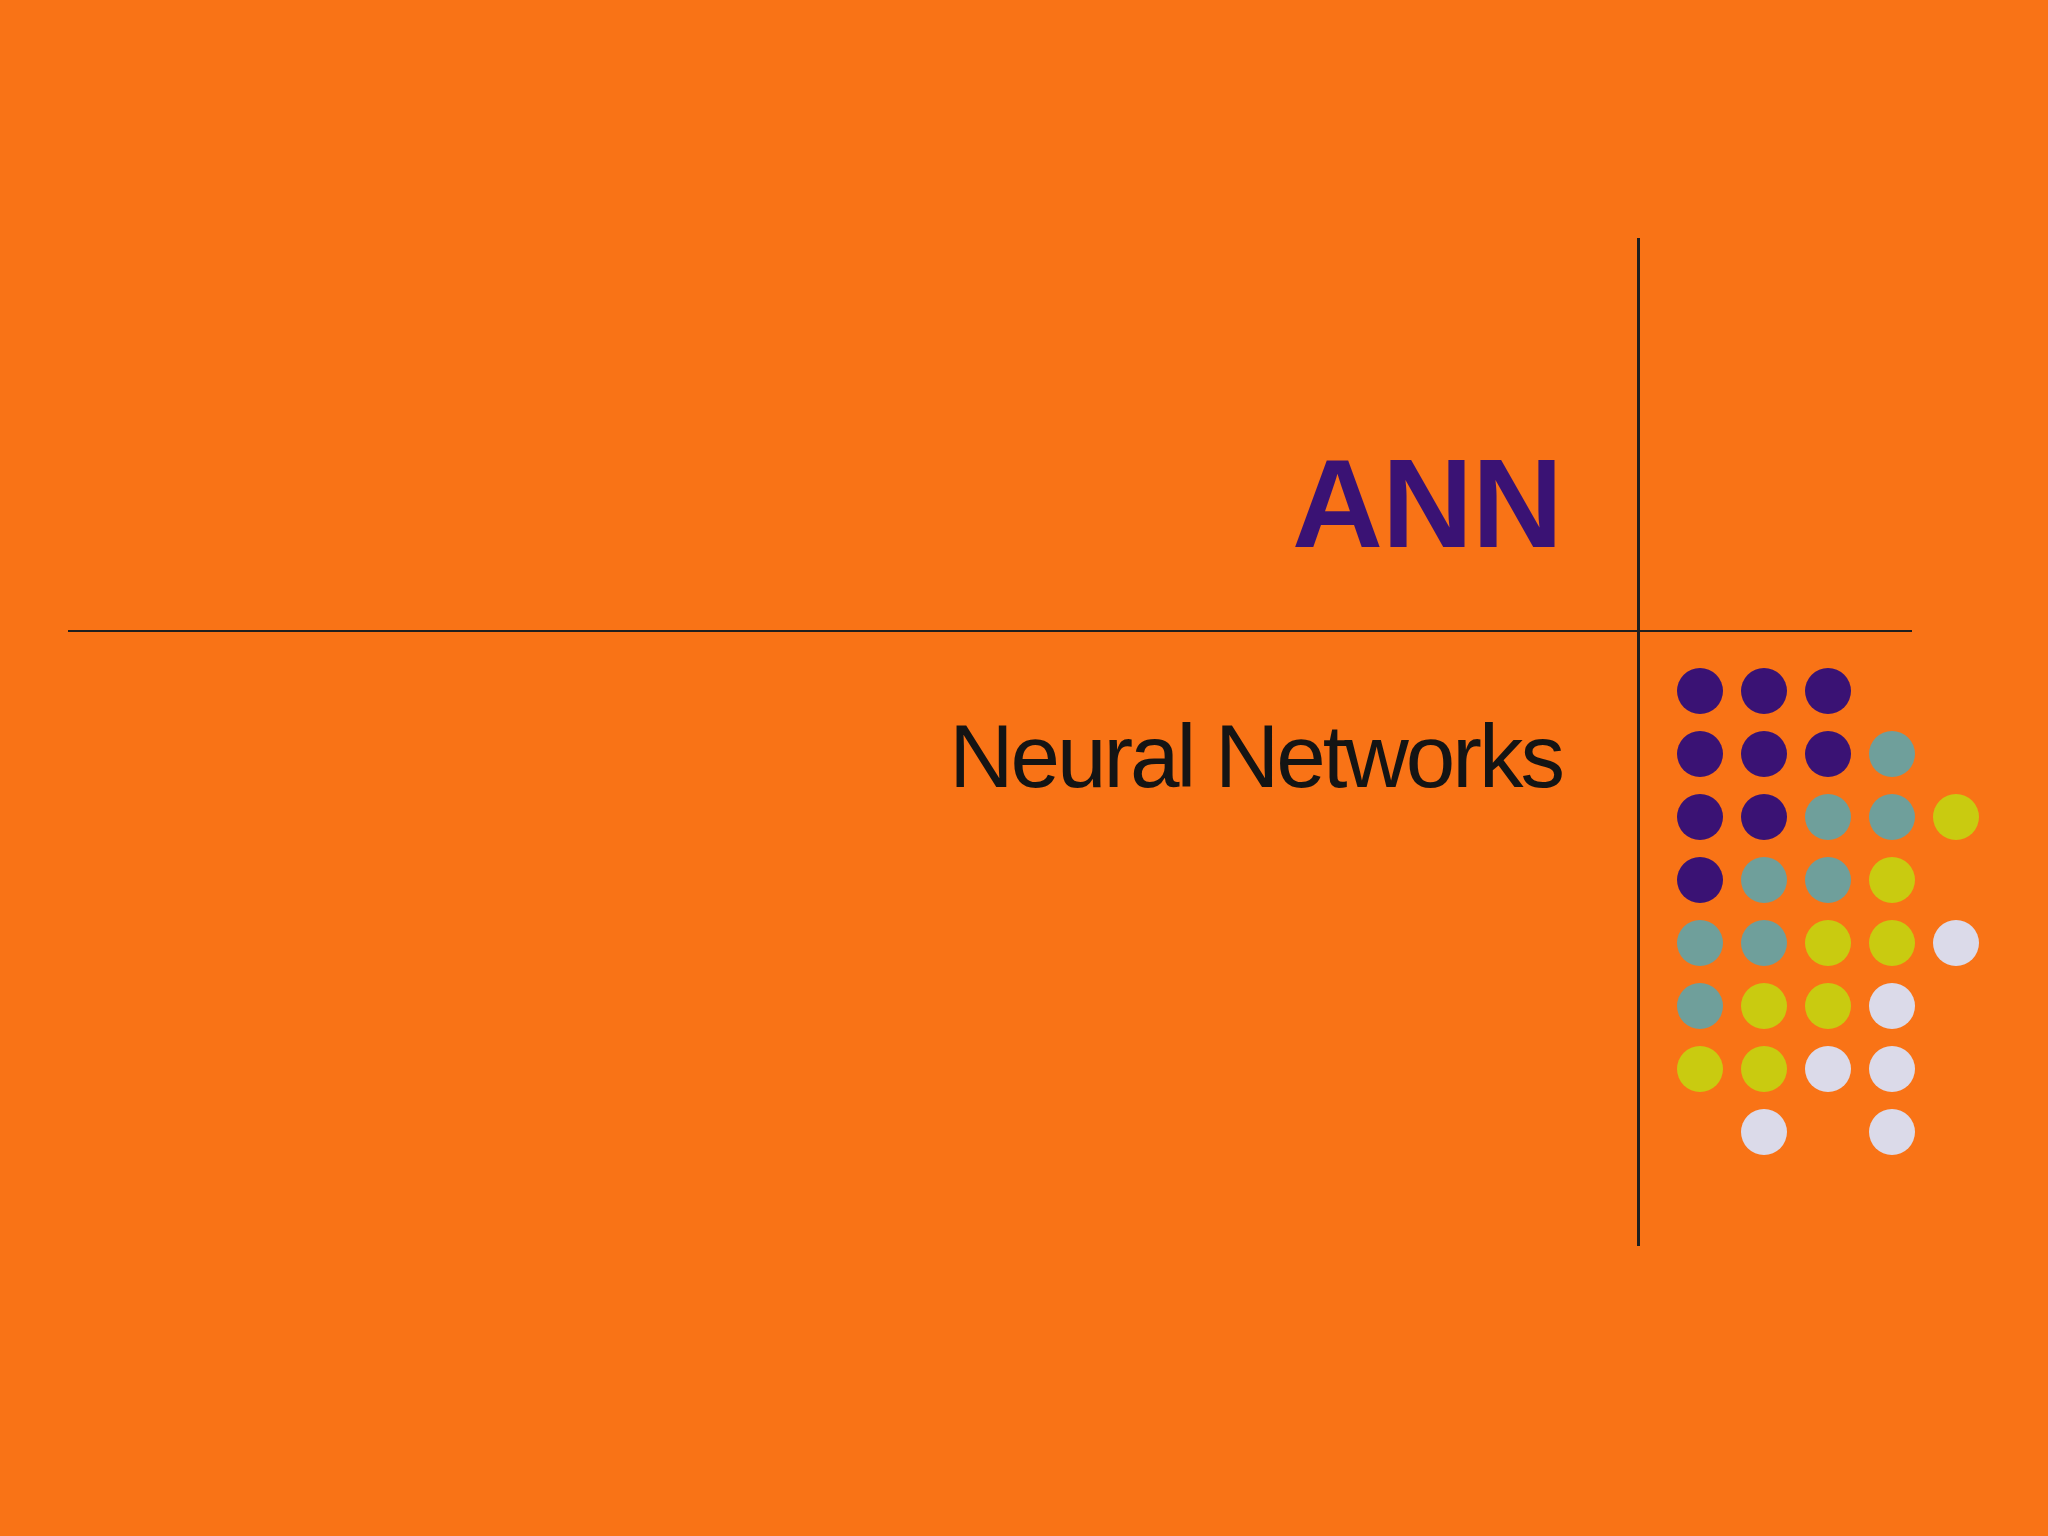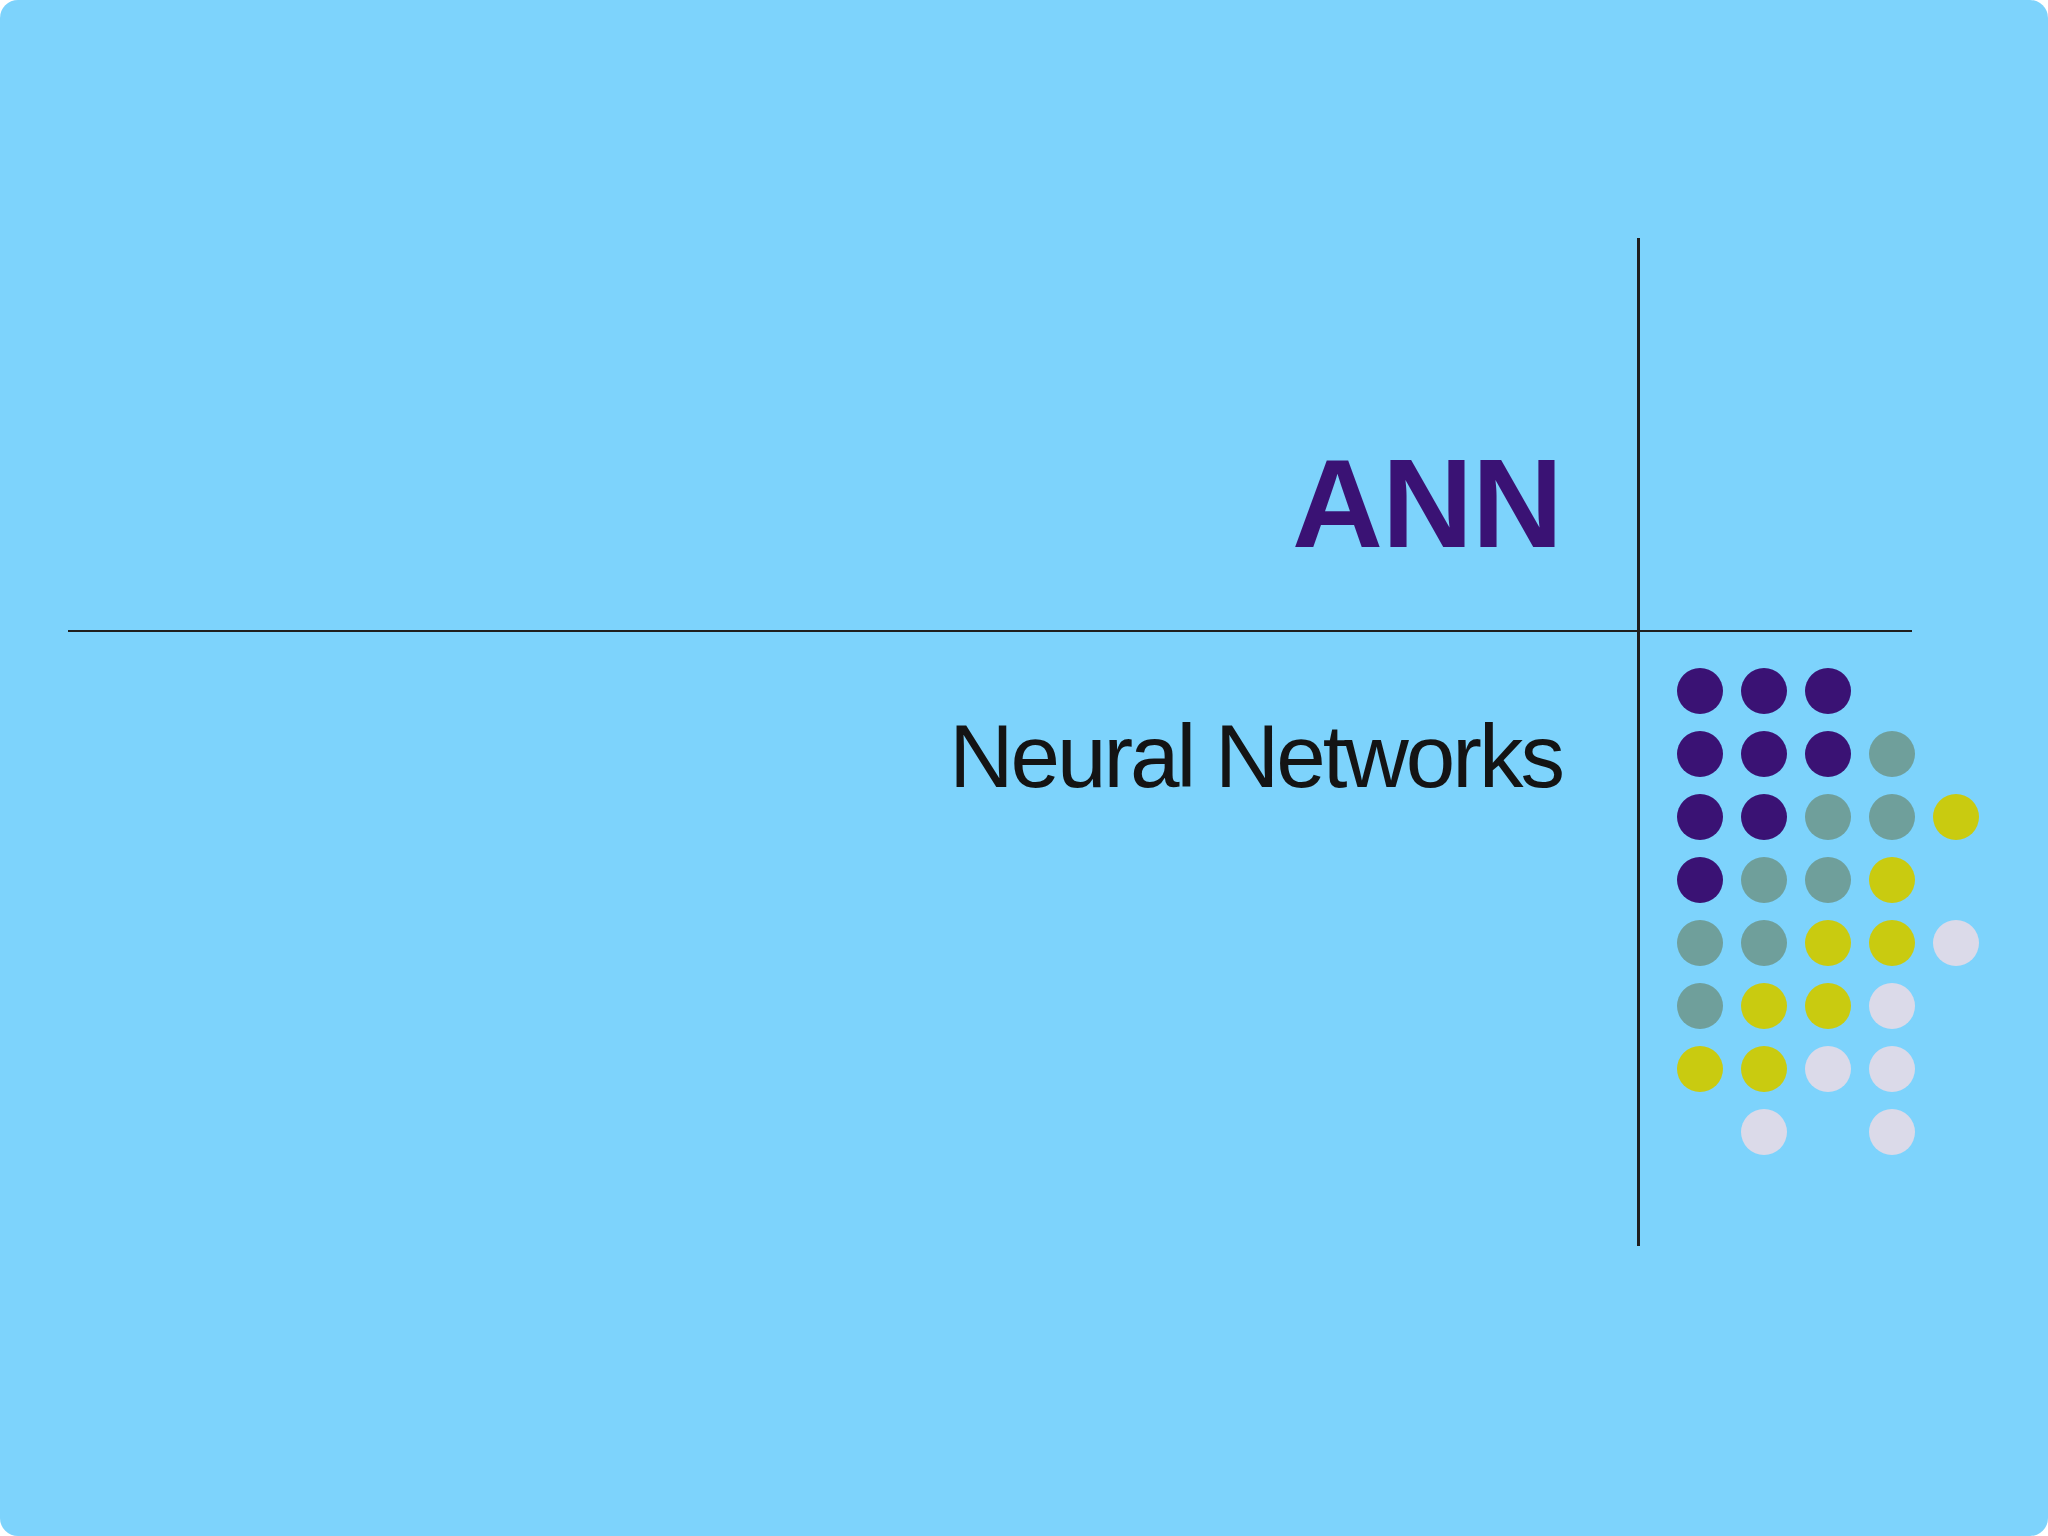--- a/index.html
+++ b/index.html
@@ -62,21 +62,21 @@
   .dot {
     position: absolute;
     width: 46px;
     height: 46px;
     border-radius: 50%;
   }
 </style>
 </head>
 <body>
 
-<div class="slide" style="background: #7dd3fc; border-radius: 18px;">
+<div class="slide" style="background: #f97316;">
 
   <div class="hline" style="left: 68px; width: 1844px; top: 630px; height: 2px; background: rgb(31, 31, 31);"></div>
   <div class="vline" style="left: 1636.5px; top: 238px; height: 1008px; width: 3px; background: rgb(31, 31, 31);"></div>
 
   <div class="title" style="color: rgb(58, 18, 116);">ANN</div>
 
   <div class="subtitle" style="color: rgb(20, 20, 20); margin-left: 40px;">Neural Networks</div>
 
   <div class="dot-grid">
       <div class="dot" style="width: 46px; height: 46px; left: 1677px; top: 668px; background: rgb(58, 18, 116);"></div>

